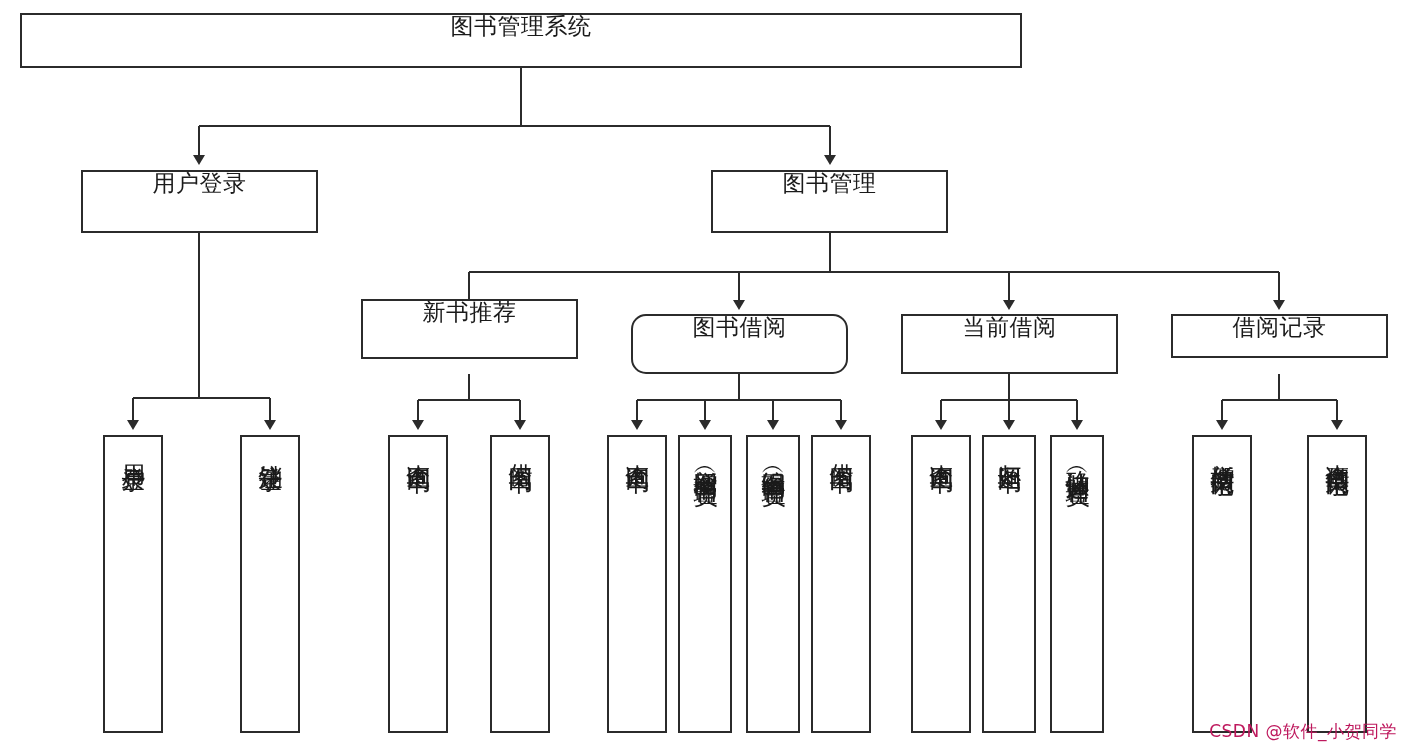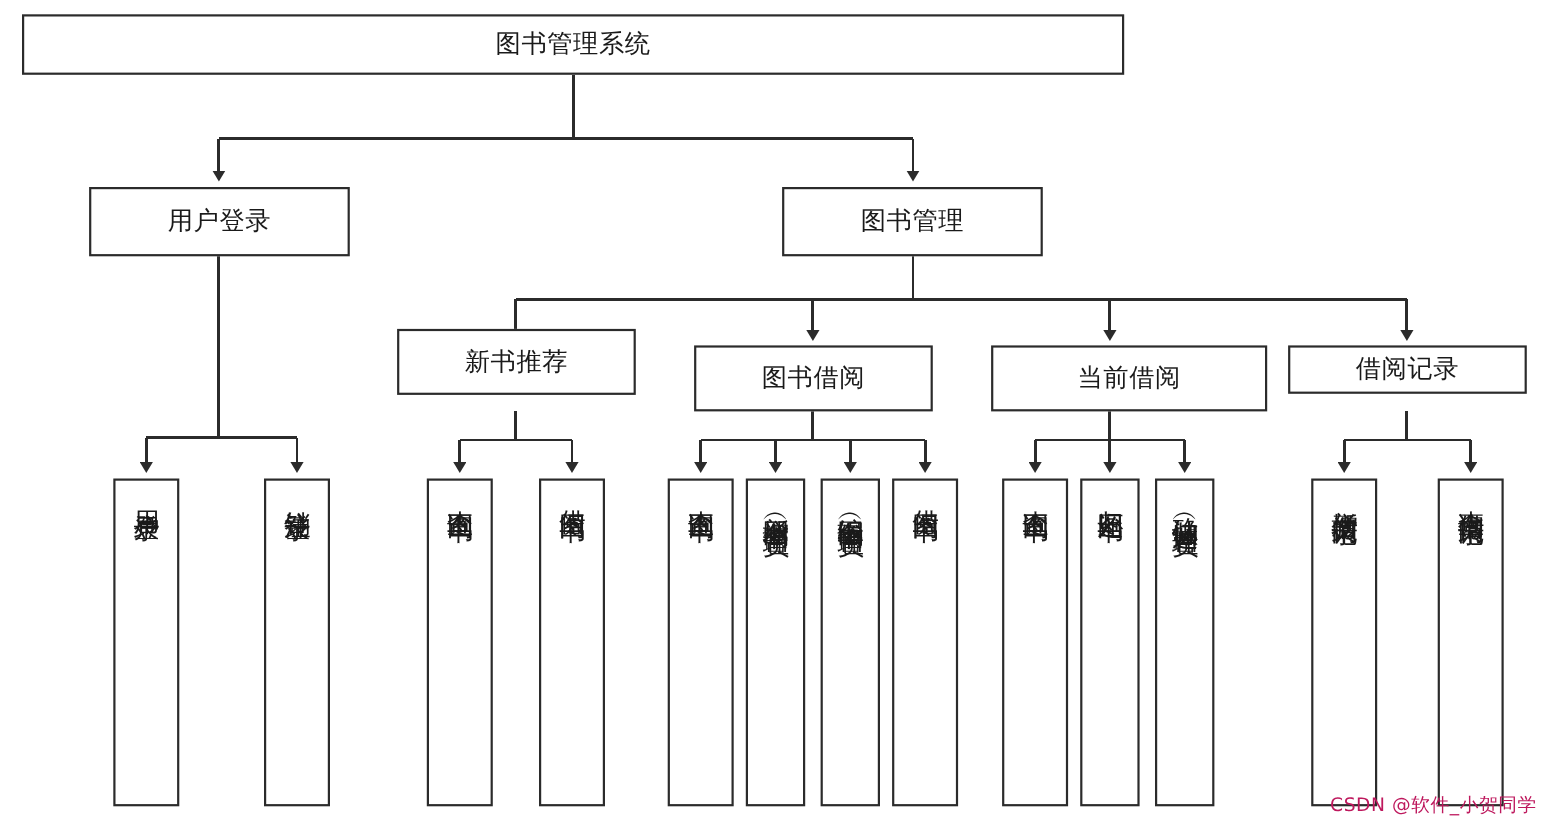--- a/index.html
+++ b/index.html
@@ -25,21 +25,20 @@
     width: 1405px;
     height: 747px;
     pointer-events: none;
   }
   .node {
     position: absolute;
     box-sizing: border-box;
     background: #ffffff;
     border: 2px solid #2b2b2b;
     display: flex;
-    align-items: center;
     justify-content: center;
     color: #1a1a1a;
   }
   .node .label {
     display: block;
     text-align: center;
     line-height: 1.0;
     white-space: nowrap;
   }
   
@@ -143,25 +142,25 @@
   </div>
 
   <div class="node horiz" style="left:711px; top:170px; width:237px; height:63px;">
     <span class="label">图书管理</span>
   </div>
 
   <div class="node horiz" style="left:361px; top:299px; width:217px; height:60px;">
     <span class="label">新书推荐</span>
   </div>
 
-  <div class="node horiz" style="left:631px; top:314px; width:217px; height:60px;">
+  <div class="node horiz" style="left:631px; top:314px; width:217px; height:60px;border-radius:15px;">
     <span class="label">图书借阅</span>
   </div>
 
-  <div class="node horiz" style="left:901px; top:314px; width:251px; height:60px;">
+  <div class="node horiz" style="left:901px; top:314px; width:217px; height:60px;">
     <span class="label">当前借阅</span>
   </div>
 
   <div class="node horiz" style="left:1171px; top:314px; width:217px; height:44px;">
     <span class="label">借阅记录</span>
   </div>
 
   <div class="node vert" style="left:103px; top:435px; width:60px; height:298px;">
     <span class="label">用户登录</span>
   </div>

